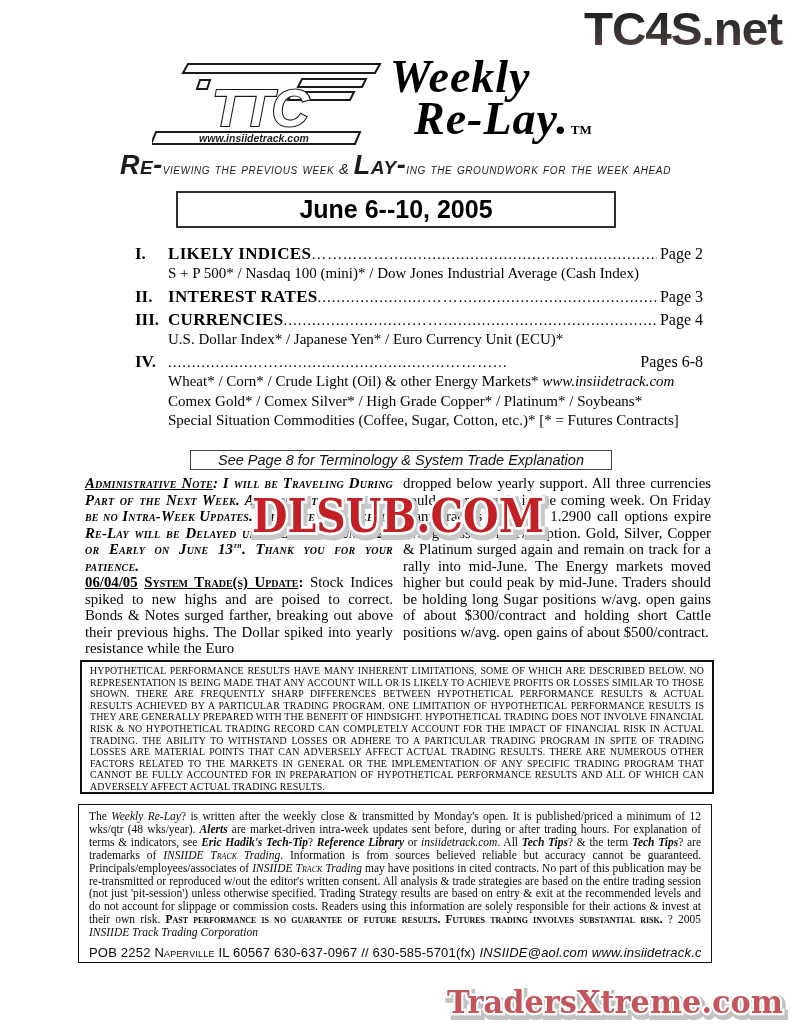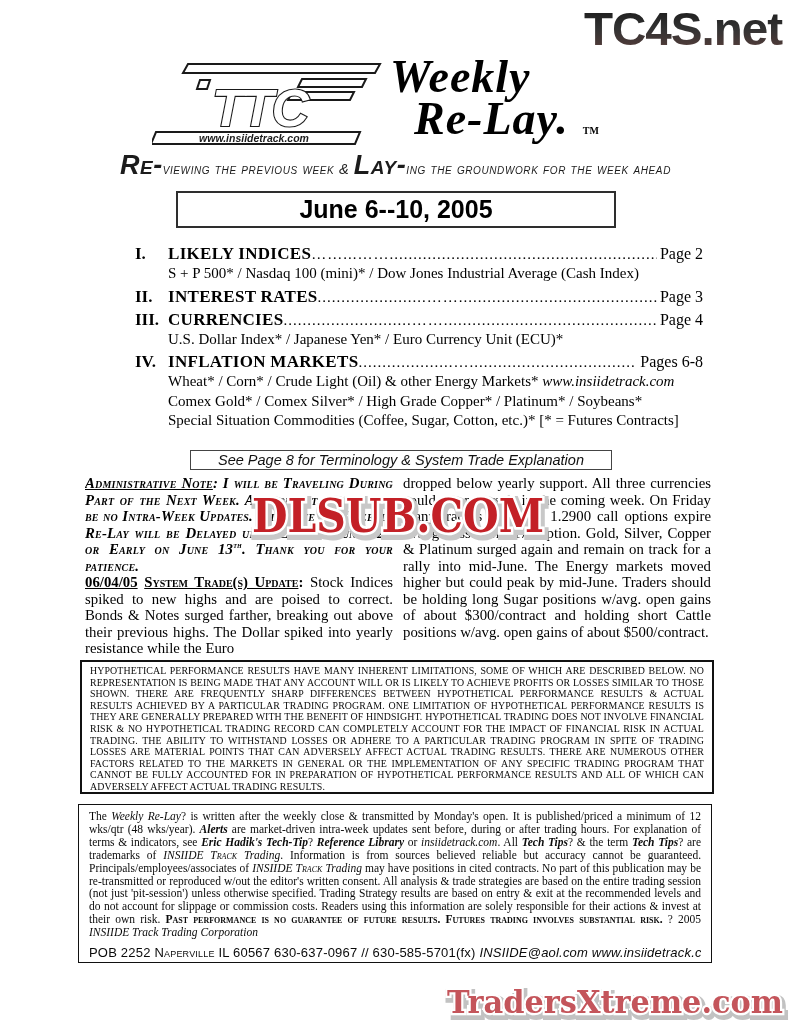--- a/index.html
+++ b/index.html
@@ -10,21 +10,21 @@
   #tc4s{position:absolute;top:2px;right:4px;}
 
   
   .logo-row{position:absolute;top:58px;left:152px;width:470px;height:96px;}
   #ittc-logo{position:absolute;left:0;top:2px;}
   .brand-title{position:absolute;left:238px;top:-4px;width:230px;line-height:1;}
   .brand-line1{font-family:"Liberation Serif",serif;font-style:italic;font-weight:700;
                font-size:46px;letter-spacing:1px;}
   .brand-line2{font-family:"Liberation Serif",serif;font-style:italic;font-weight:700;
                font-size:46px;letter-spacing:1px;margin-left:24px;margin-top:-4px;}
-  .tm{font-size:10px;font-style:normal;letter-spacing:0;margin-left:14px;}
+  .tm{font-size:13px;font-style:normal;letter-spacing:0;margin-left:2px;}
 
   
   .tagline{position:absolute;top:150px;left:0;width:791px;text-align:center;
            font-family:"Liberation Sans",sans-serif;font-style:italic;color:#1c1c1c;}
   .tagline .tbig{font-size:27px;font-weight:700;font-variant:small-caps;letter-spacing:.5px;}
   .tagline .tsm{font-size:14.5px;font-variant:small-caps;letter-spacing:.6px;}
 
   
   .week-banner{position:absolute;top:191px;left:176px;width:436px;height:33px;
                border:2px solid #2e2e2e;display:flex;align-items:center;justify-content:center;
@@ -146,21 +146,20 @@
         <span class="toc-title">CURRENCIES</span>
         <span class="toc-dots">...........................……............................................................……..</span>
         <span class="toc-page">Page 4</span>
       </div>
       <div class="toc-sub"><span>U.S. Dollar Index* / Japanese Yen* / Euro Currency Unit (ECU)*</span></div>
     </div>
 
     <div class="toc-item">
       <div class="toc-row">
         <span class="toc-num">IV.</span>
-        <span class="toc-title">INFLATION MARKETS</span>
         <span class="toc-dots">....................…...................................………...</span>
         <span class="toc-page">Pages 6-8</span>
       </div>
       <div class="toc-sub"><span>Wheat* / Corn* / Crude Light (Oil) &amp; other Energy Markets*      </span><span class="i">www.insiidetrack.com</span></div>
       <div class="toc-sub"><span>Comex Gold* / Comex Silver* / High Grade Copper* / Platinum* /  Soybeans*</span></div>
       <div class="toc-sub"><span>Special Situation Commodities (Coffee, Sugar, Cotton, etc.)*   [* = Futures Contracts]</span></div>
     </div>
 
   </div>
 

